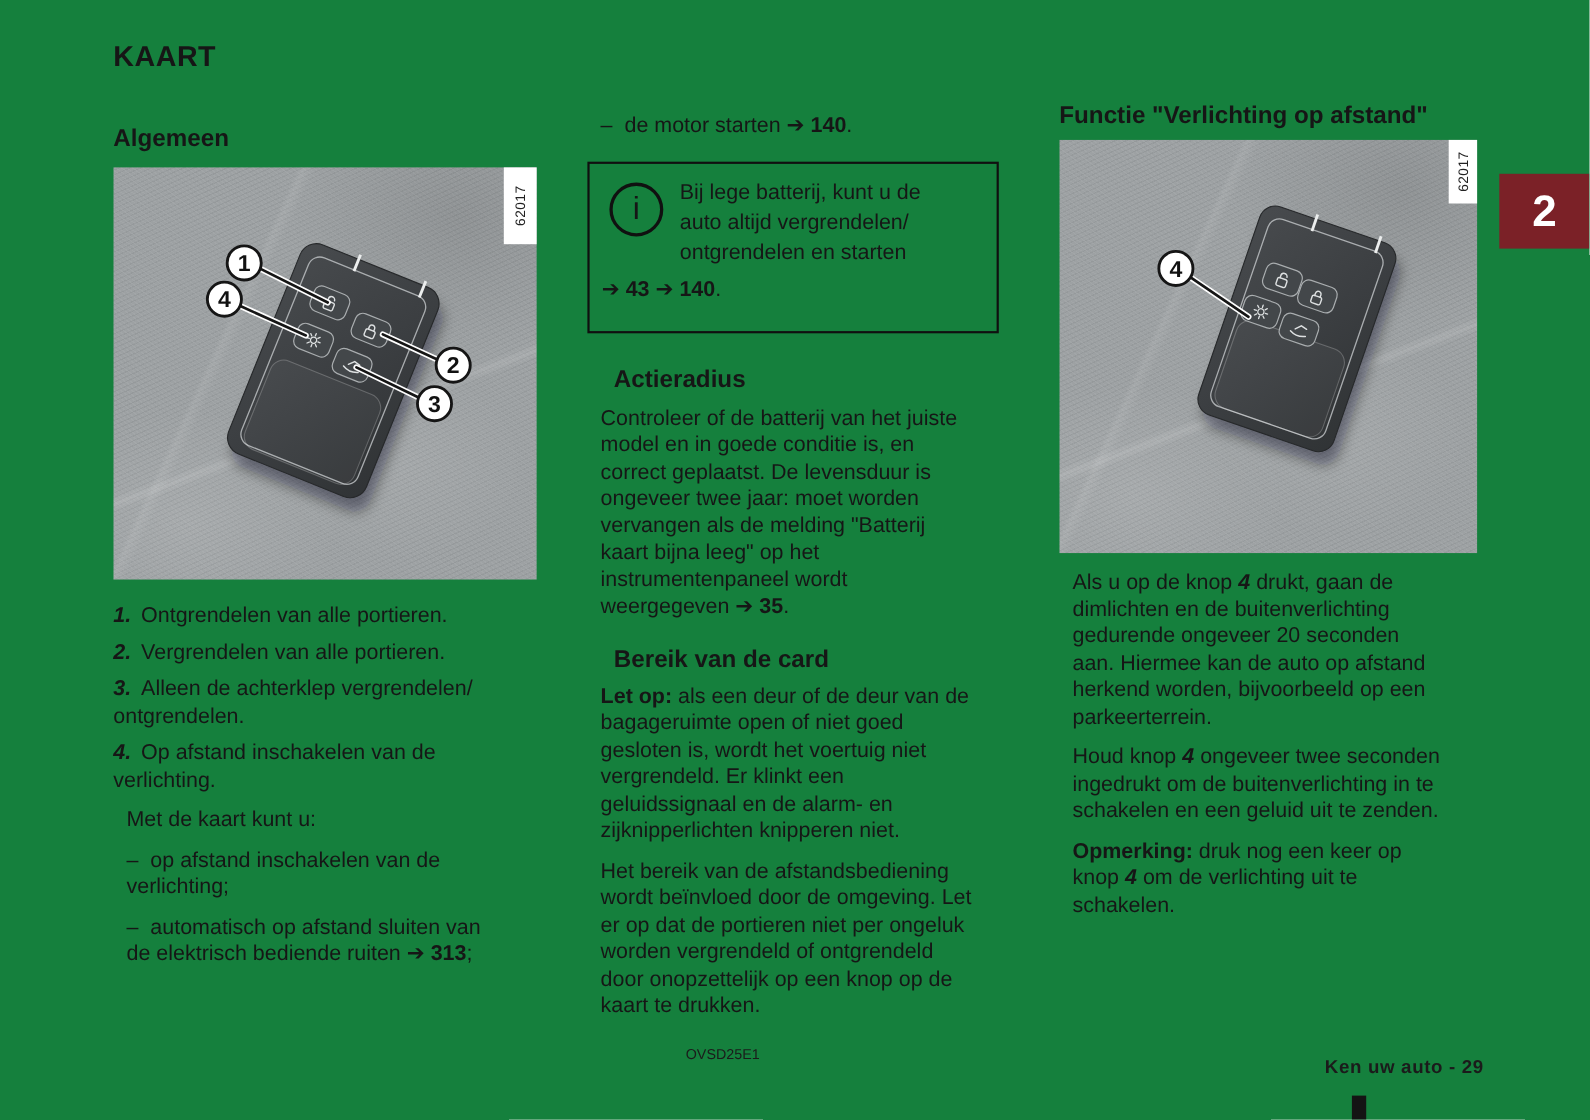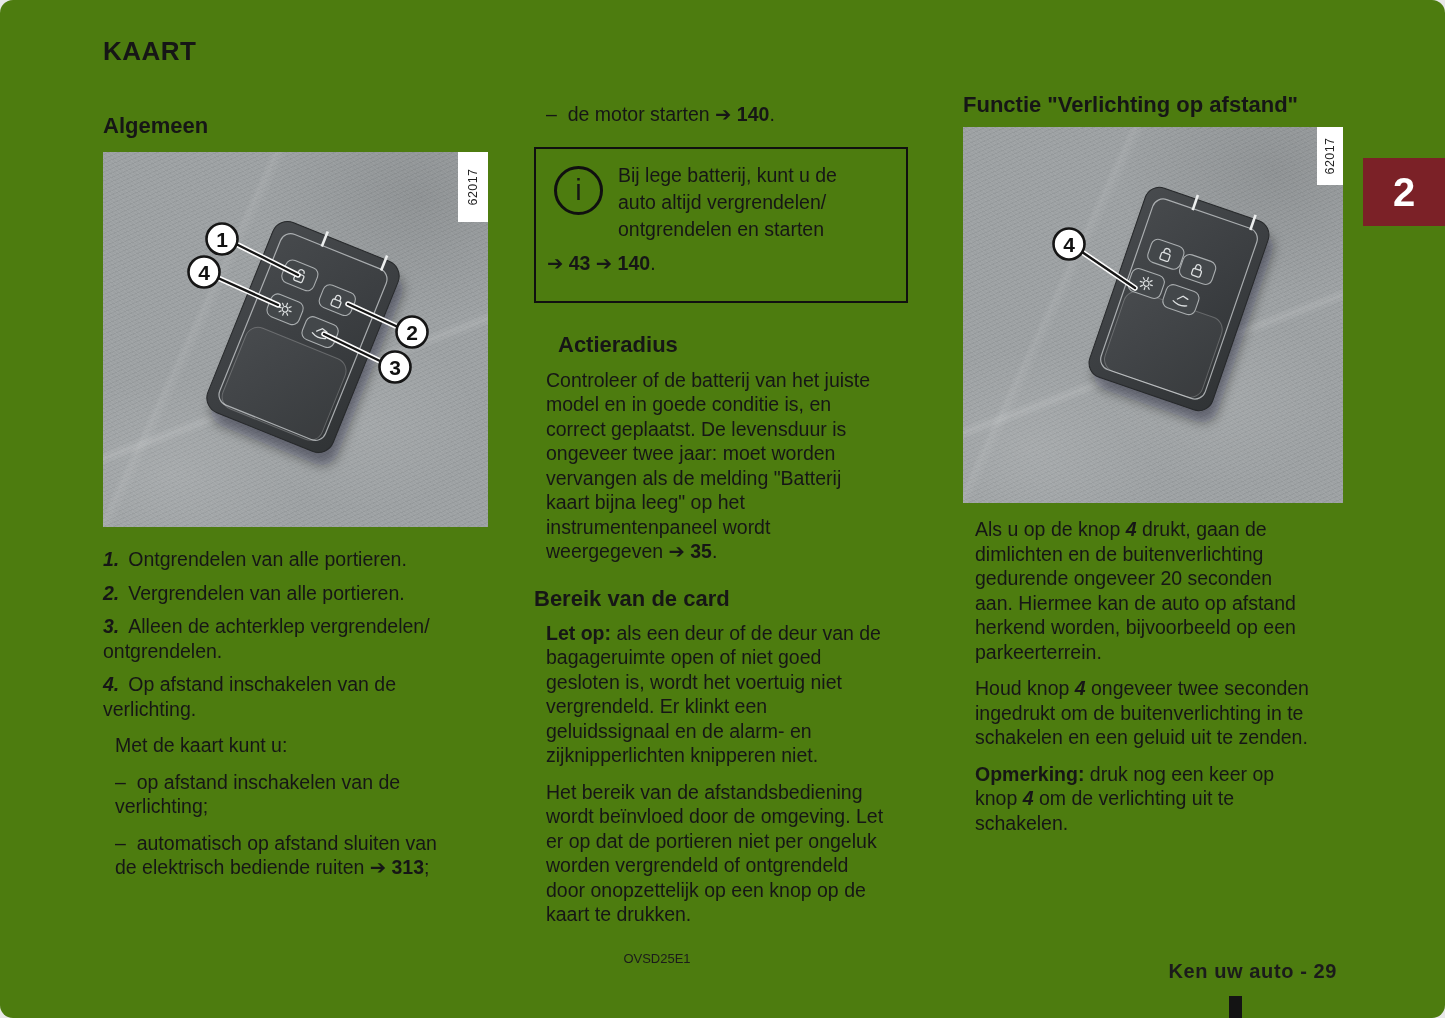--- a/index.html
+++ b/index.html
@@ -1,28 +1,28 @@
 <!DOCTYPE html>
 <html><head>
 <meta charset="utf-8">
 <style>
   html,body{margin:0;padding:0;background:#e8e8e8;}
   .page{
-    position:relative;width:1445px;height:1018px;background:#4d7c0f;
+    position:relative;width:1445px;height:1018px;background:#15803d;
     font-family:"Liberation Sans","DejaVu Sans",sans-serif;color:#161616;
-    overflow:hidden;margin:0 auto;border-radius:13px;
+    overflow:hidden;margin:0 auto;
   }
   .h1{position:absolute;left:103px;top:36px;margin:0;font-size:26px;line-height:30px;font-weight:700;letter-spacing:.5px;}
   .col{position:absolute;}
   .h2{margin:0;font-size:22px;line-height:26px;font-weight:700;}
   .para{margin:12px;font-size:19.5px;line-height:24.5px;white-space:pre-wrap;}
   .item{margin:0 0 9px 0;font-size:19.5px;line-height:24.5px;white-space:pre-wrap;}
   .item .num{font-weight:700;font-style:italic;margin-right:9px;}
   .intro{margin-bottom:8px;}
-  .mt20{margin-top:20px;} .mt29{margin-top:29px;margin-left:24px;} .mt22{margin-top:22px;}
+  .mt20{margin-top:20px;} .mt29{margin-top:29px;margin-left:24px;} .mt22{margin-top:22px;margin-left:24px;}
   .mt10{margin-top:10px;} .mt9{margin-top:9px;} .mt14{margin-top:14px;}
   .mt12{margin-top:12px;} .mt7{margin-top:7px;}
   .list{margin-top:20px;}
   .fig-margin-left{margin-top:13px;}
   .fig-margin-right{margin-top:9px;}
 
   
   .figure{position:relative;overflow:hidden;}
   .fig-left{width:385px;height:375px;}
   .fig-right{width:380px;height:376px;}
@@ -62,21 +62,21 @@
 
   
   .chapter-tab{
     position:absolute;left:1363px;top:158px;width:82px;height:68px;
     display:flex;align-items:center;justify-content:center;
     color:#fff;font-size:40px;font-weight:700;
   }
 
   
   .doc-code{position:absolute;left:607px;top:951px;width:100px;text-align:center;font-size:13px;color:#1b1b1b;}
-  .page-label{position:absolute;right:108px;top:960px;font-size:20px;font-weight:700;letter-spacing:.6px;color:#1b1b1b;}
+  .page-label{position:absolute;right:96px;top:960px;font-size:17px;font-weight:700;letter-spacing:.6px;color:#1b1b1b;}
   .footer-mark{position:absolute;left:1229px;top:996px;width:13px;height:22px;background:#141414;}
 
   svg text{font-family:"Liberation Sans","DejaVu Sans",sans-serif;}
 </style>
 </head>
 <body>
 
 <div class="page">
 
   <h1 class="h1">KAART</h1>

